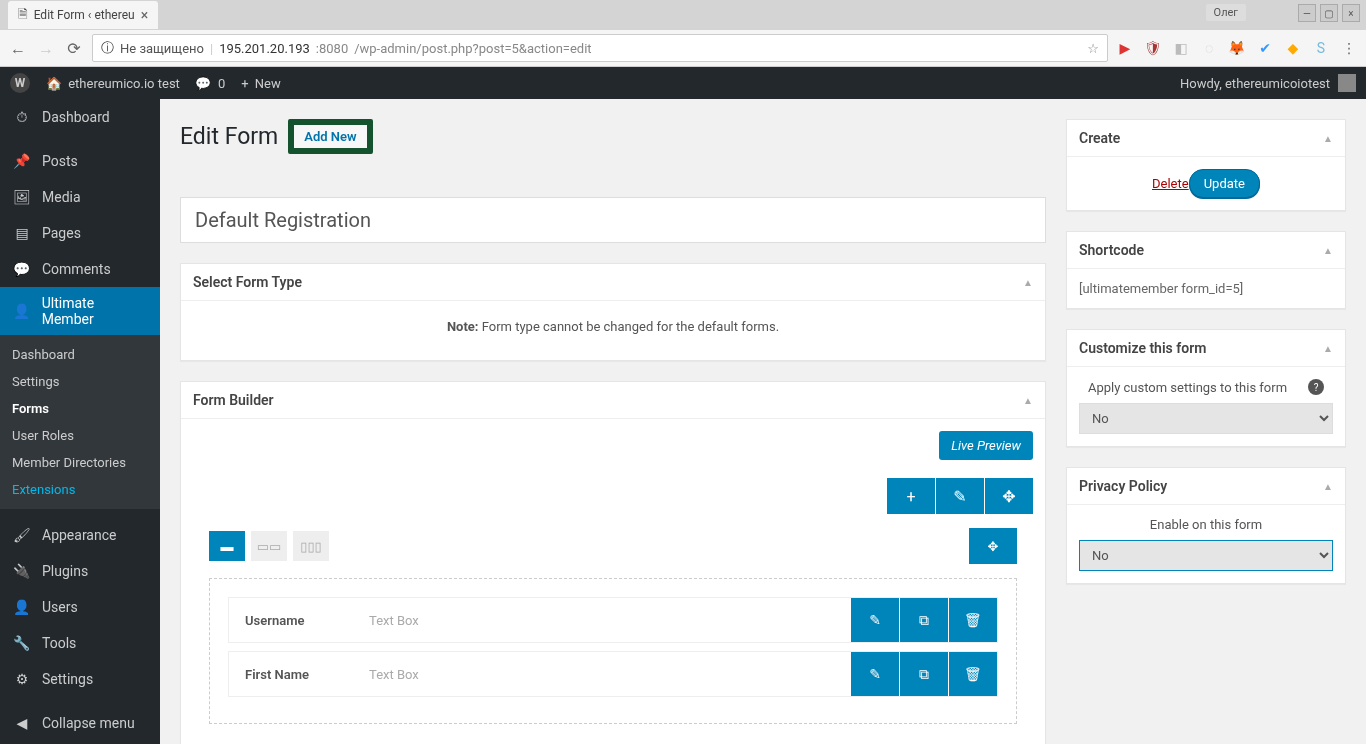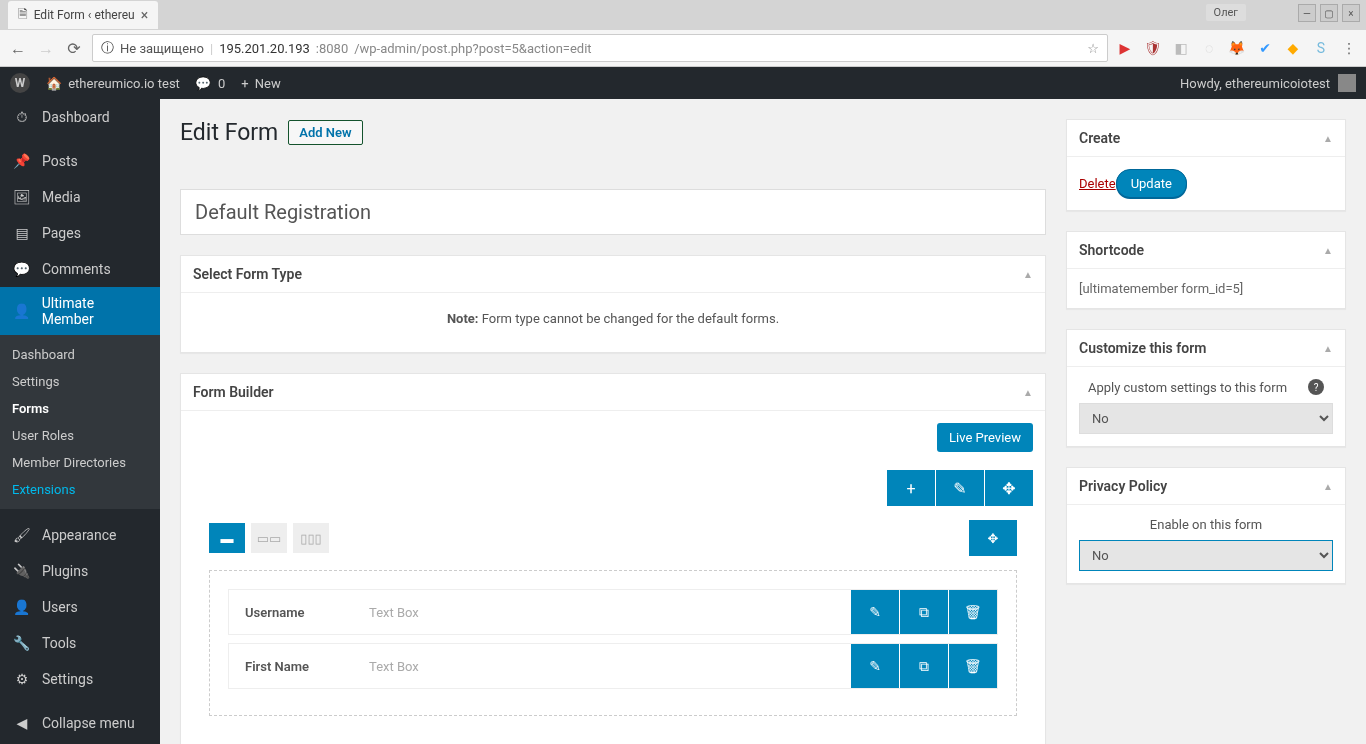--- a/index.html
+++ b/index.html
@@ -46,59 +46,59 @@
 .submenu-item.blue { color: #00b9eb; }
 .menu-sep { height: 8px; }
 
 
 .wp-content { flex: 1; padding: 20px; display: flex; gap: 20px; }
 .main-col { flex: 1; }
 .side-col { width: 280px; }
 
 .page-title { display: flex; align-items: center; gap: 10px; margin-bottom: 15px; }
 .page-title h1 { font-size: 23px; font-weight: 400; color: #23282d; }
-.add-new { border: 1px solid #14532d; color: #0073aa; padding: 4px 10px; font-size: 13px; border-radius: 2px; background: #f7f7f7; font-weight: 600; }
+.add-new { border: 6px solid #14532d; color: #0073aa; padding: 4px 10px; font-size: 13px; border-radius: 2px; background: #f7f7f7; font-weight: 600; }
 
 .title-input { width: 100%; padding: 10px 14px; font-size: 20px; border: 1px solid #ddd; background: #fff; margin-bottom: 20px; color: #555; margin-top: 28px; }
 
 .postbox { background: #fff; border: 1px solid #e5e5e5; box-shadow: 0 1px 1px rgba(0,0,0,.04); margin-bottom: 20px; }
 .postbox-header { display: flex; justify-content: space-between; align-items: center; padding: 10px 12px; border-bottom: 1px solid #eee; }
 .postbox-header h2 { font-size: 14px; font-weight: 600; color: #444; }
 .toggle-arrow { color: #aaa; font-size: 10px; }
 .postbox-body { padding: 12px; }
 
 .note { text-align: center; padding: 6px 0 14px; font-size: 13px; color: #555; }
 .note b { font-weight: 700; }
 
 .form-types { display: flex; gap: 0; }
 .form-type { flex: 1; padding: 30px 10px; text-align: center; font-size: 14px; font-weight: 600; background: #f5f5f5; color: #666; }
 .form-type.active { background: #0085ba; color: #fff; }
 
 .live-preview-wrap { display: flex; justify-content: flex-end; margin-bottom: 18px; }
-.btn-blue { background: #0085ba; color: #fff; padding: 7px 12px; font-size: 13px; border-radius: 3px; }
+.btn-blue { background: #0085ba; color: #fff; padding: 7px 12px; font-size: 13px; border-radius: 3px; font-style: italic; }
 
 .builder-toolbar { display: flex; justify-content: flex-end; gap: 1px; margin-bottom: 14px; }
 .builder-btn { width: 48px; height: 36px; background: #0085ba; color: #fff; display: flex; align-items: center; justify-content: center; font-size: 16px; }
 
 .builder-section { background: #fff; padding: 0 16px 16px; }
 .section-header { display: flex; justify-content: space-between; align-items: center; margin-bottom: 14px; }
 .layout-btns { display: flex; gap: 6px; }
 .layout-btn { width: 36px; height: 30px; background: #eee; display: flex; align-items: center; justify-content: center; color: #aaa; }
 .layout-btn.active { background: #0085ba; color: #fff; }
 .section-move { width: 48px; height: 36px; background: #0085ba; color: #fff; display: flex; align-items: center; justify-content: center; }
 
 .fields-area { border: 1px dashed #ccc; padding: 18px; }
 .field-row { display: flex; align-items: center; background: #fff; border: 1px solid #eee; margin-bottom: 8px; }
 .field-label { padding: 12px 16px; font-weight: 600; color: #555; min-width: 110px; font-size: 13px; }
 .field-type { flex: 1; color: #aaa; font-size: 13px; margin-left: 30px; }
 .field-actions { display: flex; gap: 1px; }
 .field-action { width: 48px; height: 44px; background: #0085ba; color: #fff; display: flex; align-items: center; justify-content: center; font-size: 14px; }
 
 
-.create-actions { display: flex; justify-content: flex-start; align-items: center; }
+.create-actions { display: flex; justify-content: center; align-items: center; }
 .delete-link { color: #a00; text-decoration: underline; font-size: 13px; }
 .update-btn { background: #0085ba; color: #fff; padding: 6px 14px; border: 1px solid #006799; border-radius: 14px; font-size: 13px; box-shadow: 0 1px 0 #006799; }
 
 .shortcode-text { font-size: 13px; color: #666; }
 
 .field-label-s { font-size: 13px; color: #555; display: flex; align-items: center; gap: 21px; margin-bottom: 8px; justify-content: center; }
 .help-icon { width: 16px; height: 16px; background: #555; color: #fff; border-radius: 50%; display: inline-flex; align-items: center; justify-content: center; font-size: 10px; }
 .select { width: 100%; padding: 6px 8px; border: 1px solid #ddd; background: #e5e5e5; font-size: 13px; color: #555; }
 .select.highlight { border: 1px solid #0085ba; }
 </style>

